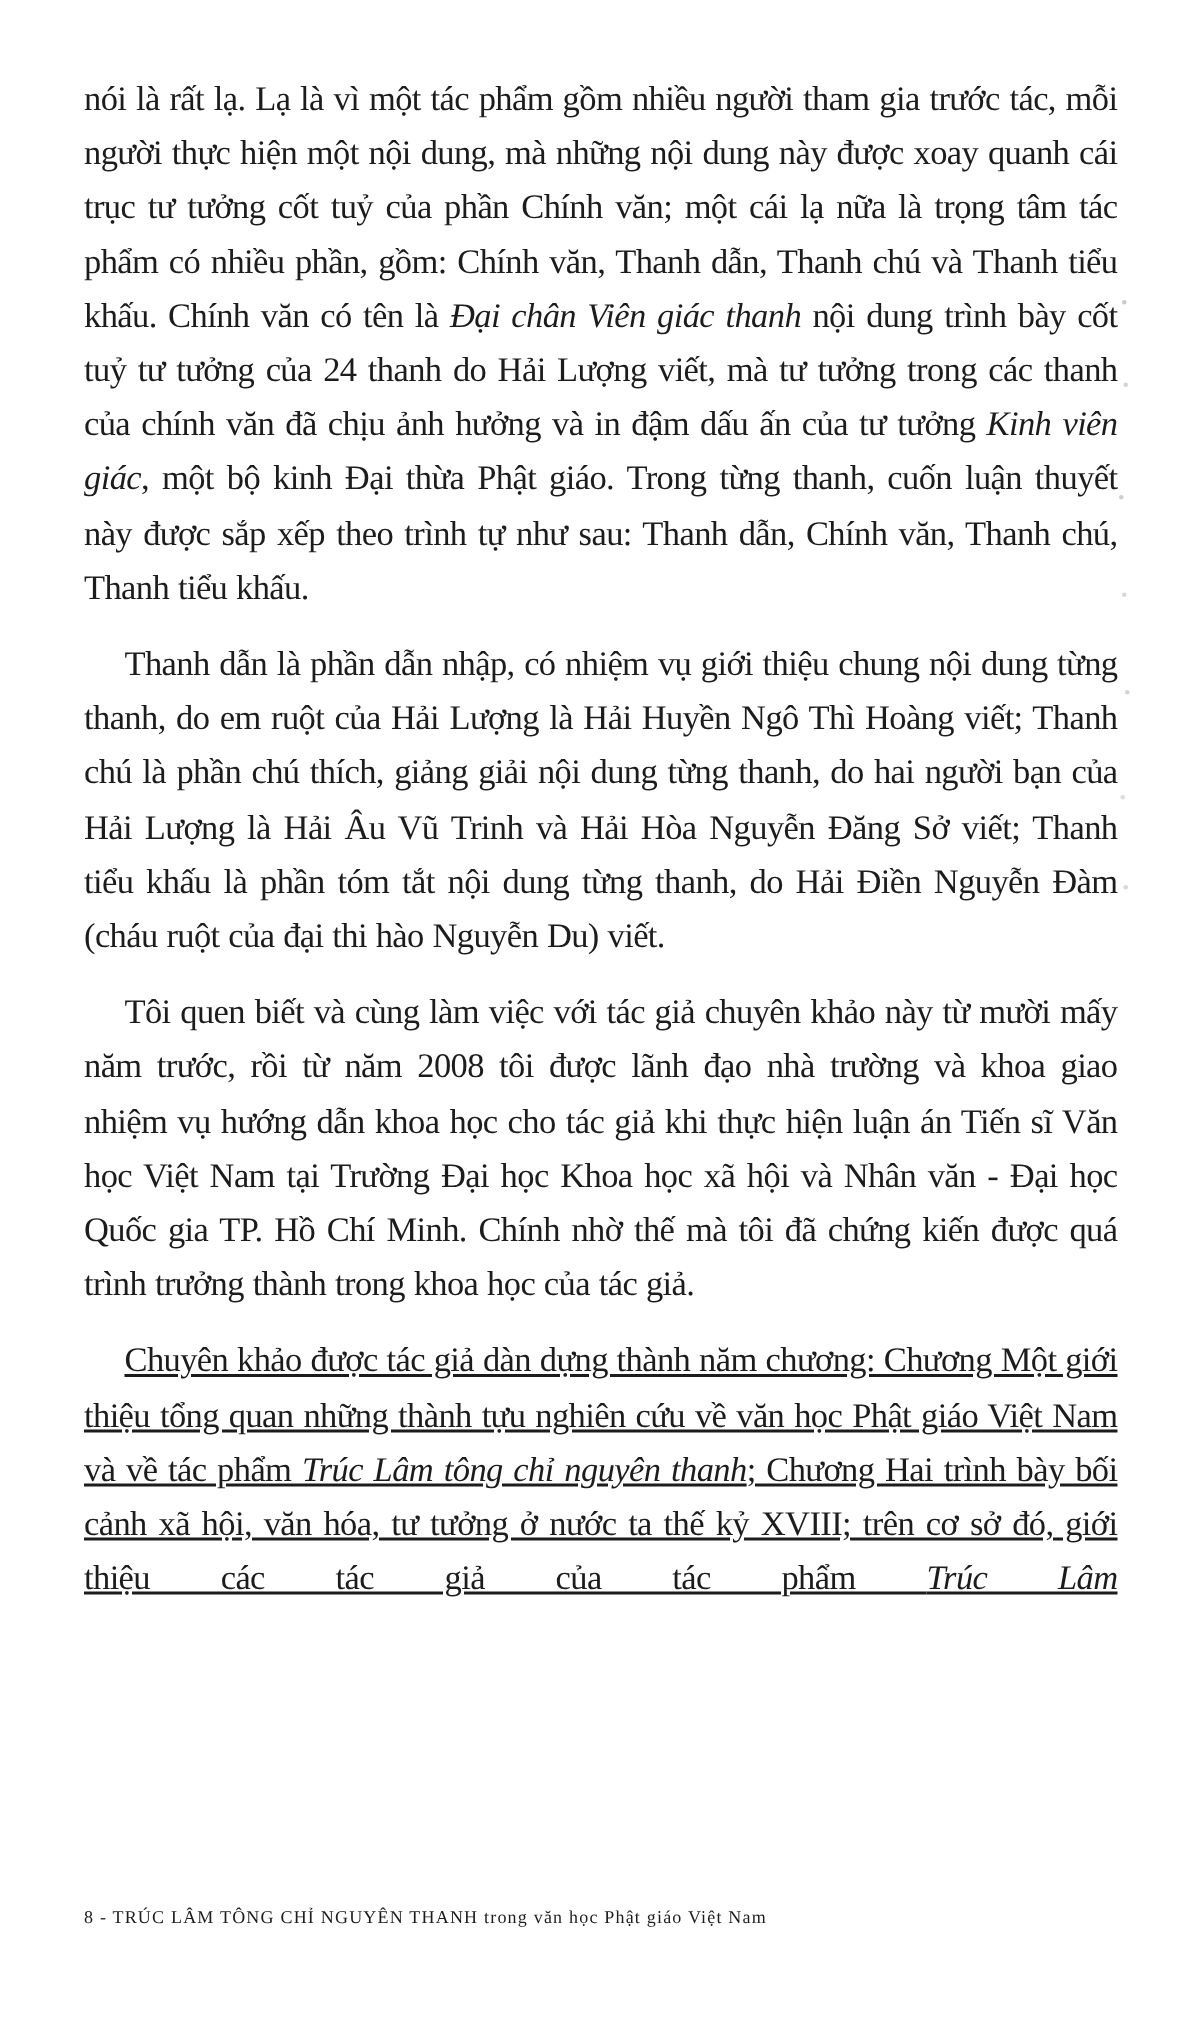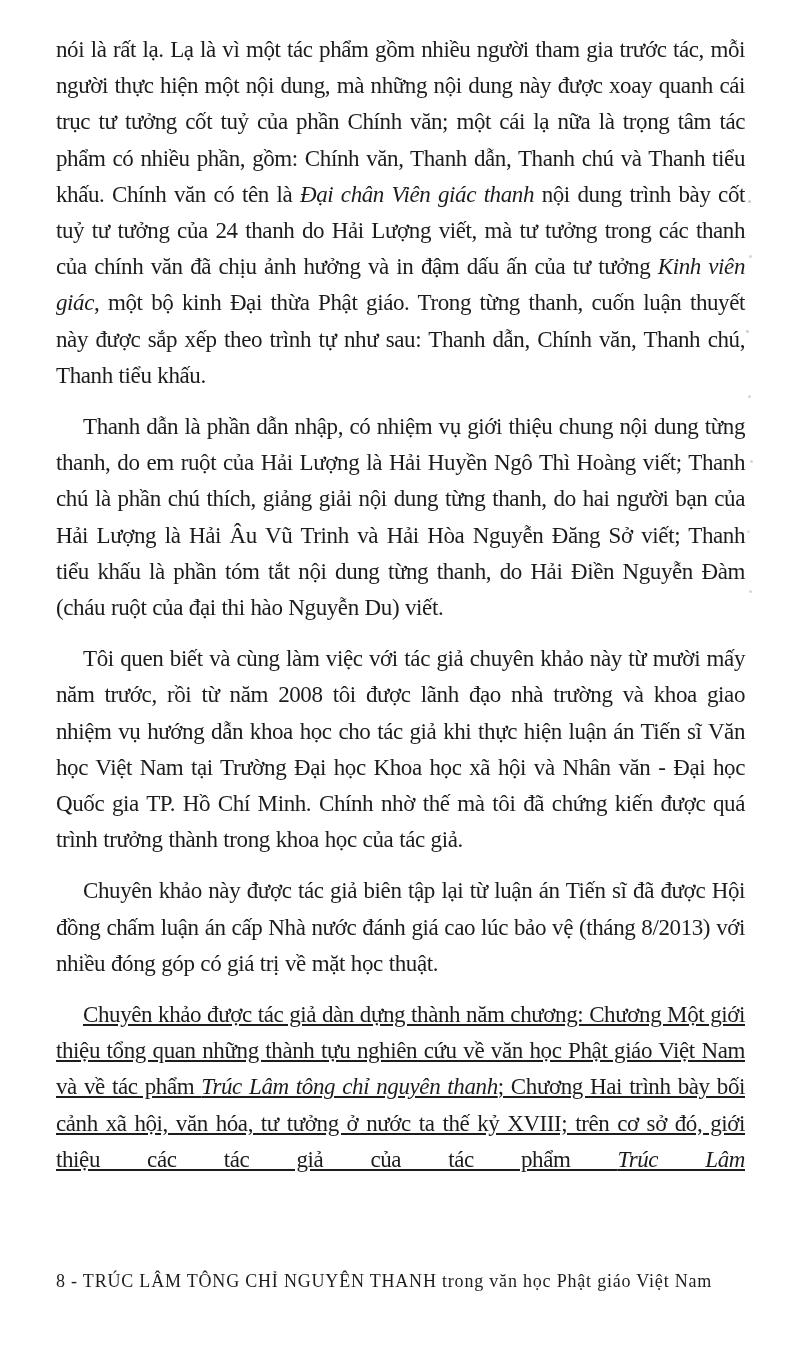--- a/index.html
+++ b/index.html
@@ -13,38 +13,38 @@
     font-family:"Liberation Serif","DejaVu Serif",serif;
     color:var(--ink);
     position:relative;
     overflow:hidden;
   }
   .page{
     position:absolute;inset:0;background:var(--bg);
   }
   .content{
     position:absolute;
-    left:56px;top:32px;width:689px;
+    left:56px;top:48px;width:689px;
   }
   p.para{
     margin:0 0 15px 0;
     font-size:23px;
     line-height:36.2px;
     letter-spacing:-0.4px;
     text-align:justify;
     color:var(--ink);
     word-spacing:0.5px;
   }
   p.para.indent{ text-indent:27px; }
   p.para.justify-last{ text-align-last:justify;text-decoration:underline; }
   p.para em{ font-style:italic; }
   .footer{
     position:absolute;
     left:56px;top:1271px;
-    font-size:18px;
+    font-size:12px;
     letter-spacing:0.8px;
     color:var(--ink);
     white-space:nowrap;
   }
   
   .scan-noise{
     position:absolute;
     left:748px;top:200px;width:3px;height:3px;
     background:rgba(60,60,60,0.28);
     border-radius:50%;
@@ -59,21 +59,20 @@
 </style>
 </head>
 <body>
 
 <div class="page">
 
   <div class="content" id="paragraphs">
       <p class="para"><span>nói là rất lạ. Lạ là vì một tác phẩm gồm nhiều người tham gia trước tác, mỗi người thực hiện một nội dung, mà những nội dung này được xoay quanh cái trục tư tưởng cốt tuỷ của phần Chính văn; một cái lạ nữa là trọng tâm tác phẩm có nhiều phần, gồm: Chính văn, Thanh dẫn, Thanh chú và Thanh tiểu khấu. Chính văn có tên là </span><em>Đại chân Viên giác thanh</em><span> nội dung trình bày cốt tuỷ tư tưởng của 24 thanh do Hải Lượng viết, mà tư tưởng trong các thanh của chính văn đã chịu ảnh hưởng và in đậm dấu ấn của tư tưởng </span><em>Kinh viên giác</em><span>, một bộ kinh Đại thừa Phật giáo. Trong từng thanh, cuốn luận thuyết này được sắp xếp theo trình tự như sau: Thanh dẫn, Chính văn, Thanh chú, Thanh tiểu khấu.</span></p>
       <p class="para indent"><span>Thanh dẫn là phần dẫn nhập, có nhiệm vụ giới thiệu chung nội dung từng thanh, do em ruột của Hải Lượng là Hải Huyền Ngô Thì Hoàng viết; Thanh chú là phần chú thích, giảng giải nội dung từng thanh, do hai người bạn của Hải Lượng là Hải Âu Vũ Trinh và Hải Hòa Nguyễn Đăng Sở viết; Thanh tiểu khấu là phần tóm tắt nội dung từng thanh, do Hải Điền Nguyễn Đàm (cháu ruột của đại thi hào Nguyễn Du) viết.</span></p>
       <p class="para indent"><span>Tôi quen biết và cùng làm việc với tác giả chuyên khảo này từ mười mấy năm trước, rồi từ năm 2008 tôi được lãnh đạo nhà trường và khoa giao nhiệm vụ hướng dẫn khoa học cho tác giả khi thực hiện luận án Tiến sĩ Văn học Việt Nam tại Trường Đại học Khoa học xã hội và Nhân văn - Đại học Quốc gia TP. Hồ Chí Minh. Chính nhờ thế mà tôi đã chứng kiến được quá trình trưởng thành trong khoa học của tác giả.</span></p>
-      <p class="para indent"><span>Chuyên khảo này được tác giả biên tập lại từ luận án Tiến sĩ đã được Hội đồng chấm luận án cấp Nhà nước đánh giá cao lúc bảo vệ (tháng 8/2013) với nhiều đóng góp có giá trị về mặt học thuật.</span></p>
       <p class="para indent justify-last"><span>Chuyên khảo được tác giả dàn dựng thành năm chương: Chương Một giới thiệu tổng quan những thành tựu nghiên cứu về văn học Phật giáo Việt Nam và về tác phẩm </span><em>Trúc Lâm tông chỉ nguyên thanh</em><span>; Chương Hai trình bày bối cảnh xã hội, văn hóa, tư tưởng ở nước ta thế kỷ XVIII; trên cơ sở đó, giới thiệu các tác giả của tác phẩm </span><em>Trúc Lâm</em></p>
     </div>
 
   <div class="footer">
     <span>8 - TRÚC LÂM TÔNG CHỈ NGUYÊN THANH trong văn học Phật giáo Việt Nam</span>
   </div>
 
   <div class="scan-noise"></div>
 
 </div>

